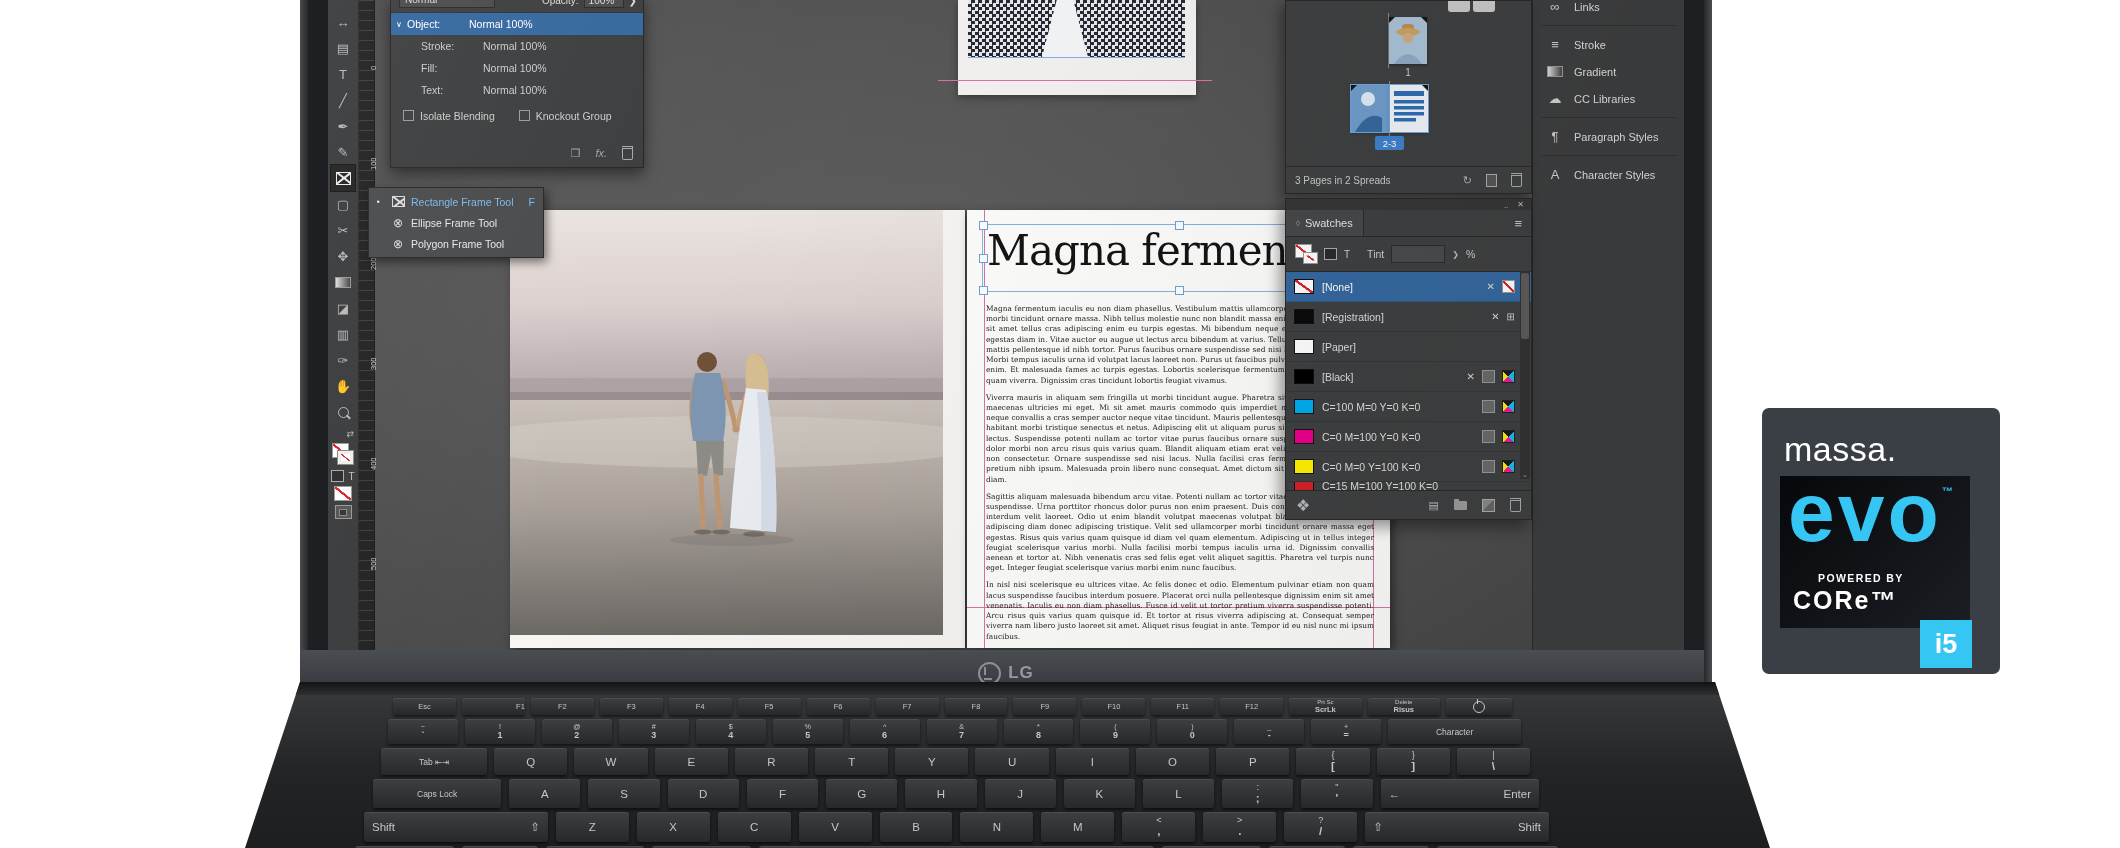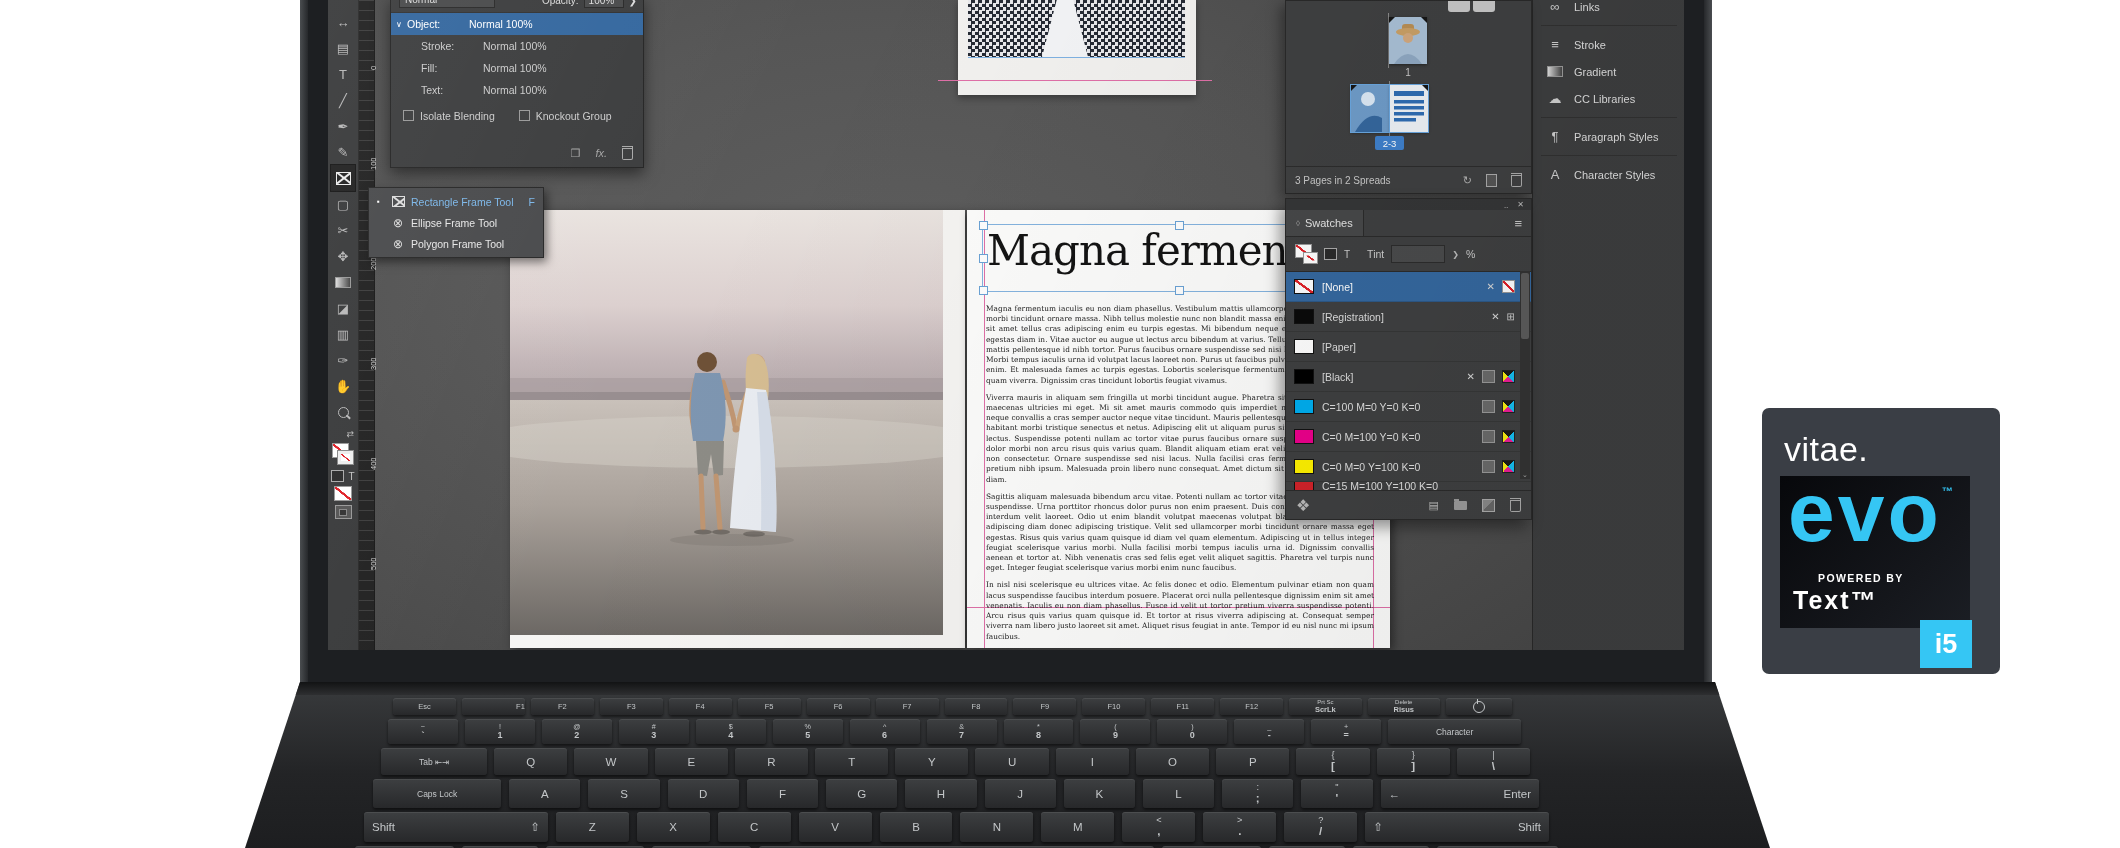--- a/index.html
+++ b/index.html
@@ -581,20 +581,26 @@
           <div class="dock-div"></div>
           <div class="dock-item">
             <span class="d-ic">A</span>
             <span>Character Styles</span>
           </div>
         </div>
 
       <div class="sheen"></div>
     </div>
 
+    <div class="bezel-bottom">
+      <div class="lg">
+        <span class="lg-em"></span>
+        <span class="lg-txt">LG</span>
+      </div>
+    </div>
   </div>
 
   <div class="deck" id="deck">
       <div class="kb-row r1">
         <div class="key" style="flex-grow: 1;">
           <span>Esc</span>
         </div>
         <div class="key" style="flex-grow: 1; align-items: flex-end;">
           <span>F1</span>
         </div>
@@ -841,22 +847,22 @@
         <div class="key" style="flex-grow: 1.3;"></div>
         <div class="key" style="flex-grow: 5.2;"></div>
         <div class="key" style="flex-grow: 1.3;"></div>
         <div class="key" style="flex-grow: 1;"></div>
         <div class="key" style="flex-grow: 1;"></div>
         <div class="key" style="flex-grow: 1.6;"></div>
       </div>
     </div>
 
   <div class="badge">
-    <div class="b-intel">vitae.</div>
+    <div class="b-intel">massa.</div>
     <div class="b-box">
       <div class="b-evo" id="evo" style="color: rgb(53, 198, 244);">evo<span class="b-tm">™</span></div>
       <div class="b-pby">POWERED BY</div>
-      <div class="b-core">Text™</div>
+      <div class="b-core">CORe™</div>
     </div>
     <div class="b-i5" id="i5" style="background: rgb(53, 198, 244);">i5</div>
   </div>
 
 </div>
 
 </body></html>

